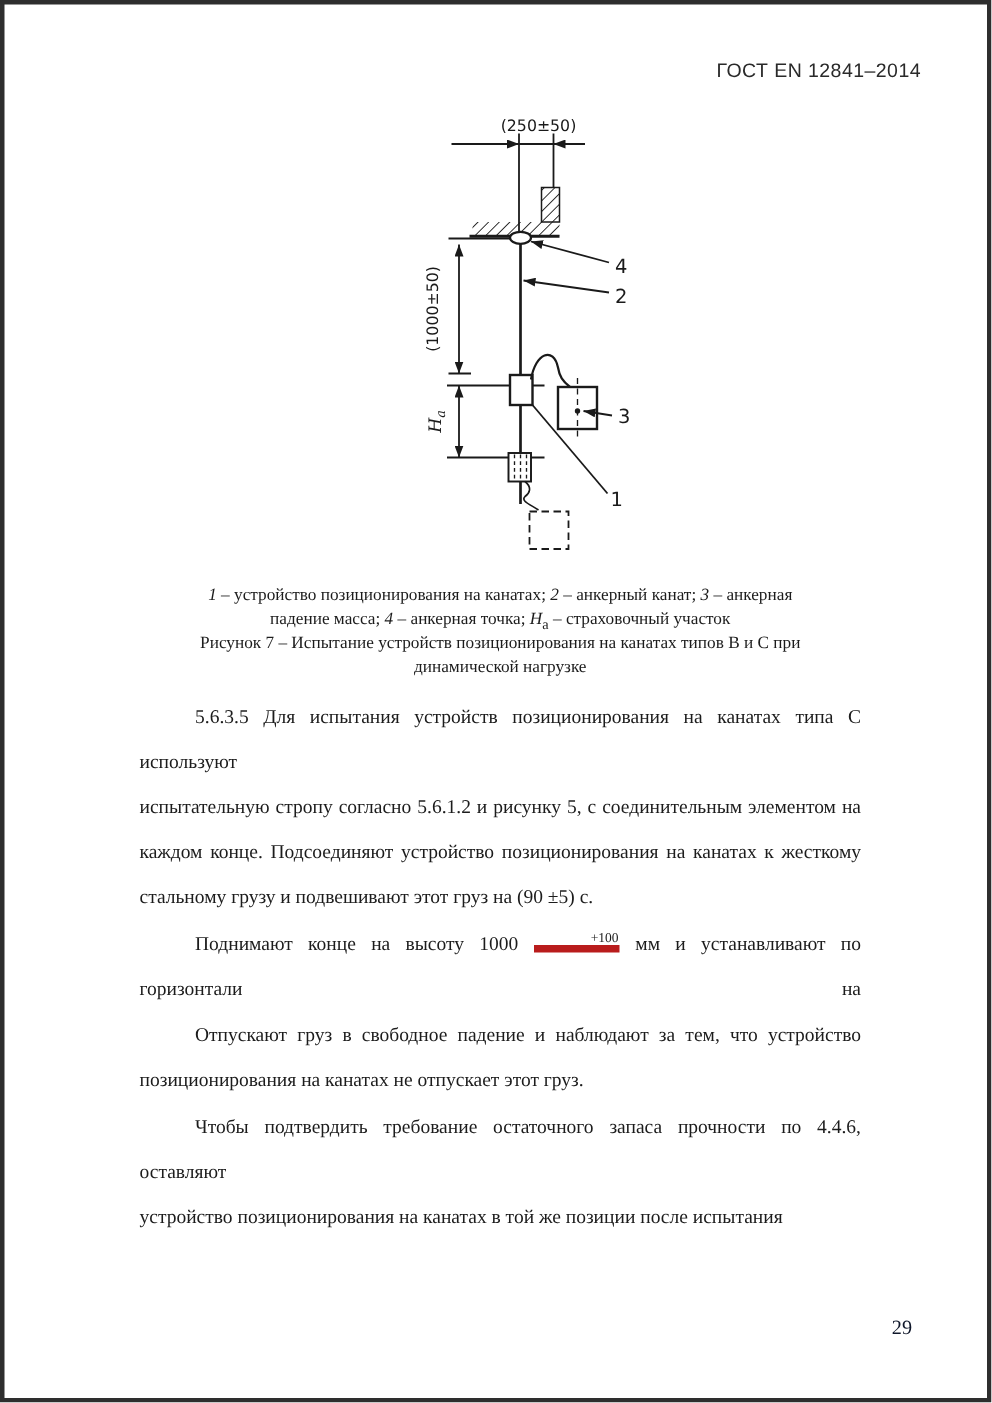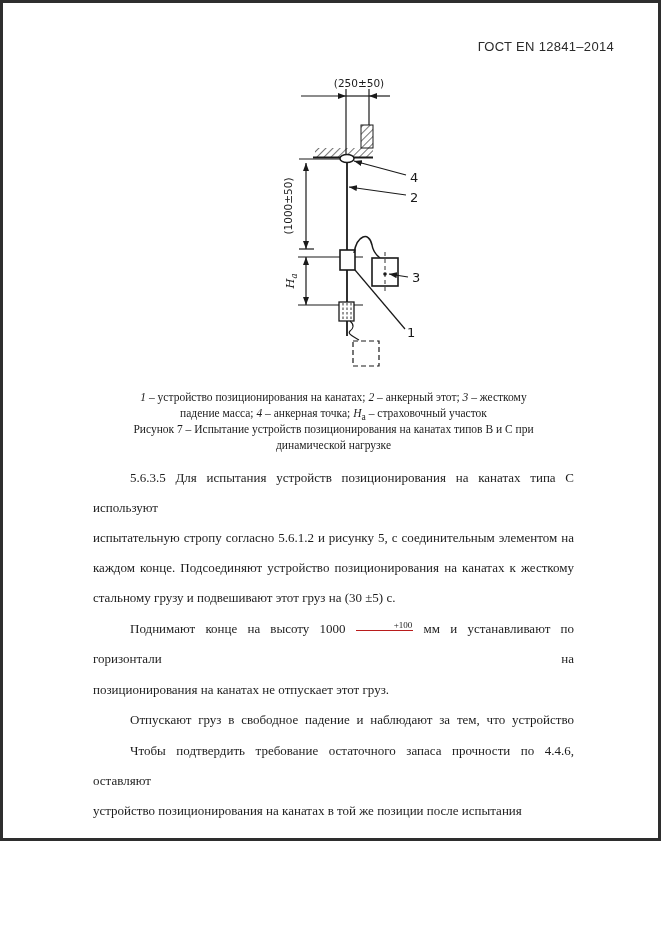--- a/index.html
+++ b/index.html
@@ -1,18 +1,18 @@
 <!DOCTYPE html>
 <html lang="ru"><head>
 <meta charset="utf-8">
 <style>
   html,body{margin:0;padding:0;background:#ffffff;}
   .page{
     position:relative;
-    width:661px;height:841px;
+    width:661px;height:935px;
     box-sizing:border-box;
     background:#ffffff;
     border:3px solid #2e2e2e;
     overflow:hidden;
     font-family:"Liberation Serif", serif;
     color:#1c1c1c;
   }
   .doc-header{
     position:absolute;top:36px;right:44px;
     font-family:"Liberation Sans", sans-serif;
@@ -30,21 +30,21 @@
   .bodytext{
     position:absolute;left:90px;top:460px;width:481px;
     font-size:13px;line-height:30px;color:#1c1c1c;
   }
   .para{margin:0 0 1px 0;}
   .ln{text-align:justify;text-align-last:justify;white-space:normal;}
   .ln.first{text-indent:37px;}
   .ln.last{text-align-last:left;}
   .sup{
     display:inline-block;vertical-align:5px;font-size:9px;line-height:10px;
-    border-bottom:1px solid #b91c1c;padding:0 1px;font-family:Liberation Serif, serif;
+    border-bottom:5px solid #b91c1c;padding:0 1px;font-family:Liberation Serif, serif;
   }
   .page-num{
     position:absolute;top:874px;right:50px;
     font-size:13.5px;color:#0f172a;
   }
 </style>
 </head>
 <body>
 
 <div class="page">
@@ -123,42 +123,42 @@
       <text x="19" y="140" text-anchor="middle" font-size="10.5" transform="rotate(-90 19 140)">(1000±50)</text>
       <text x="21" y="215" text-anchor="middle" font-size="11.5" font-style="italic" font-family="DejaVu Serif, serif" transform="rotate(-90 21 215)"><tspan>H</tspan><tspan dy="2.5" font-size="8.5">a</tspan></text>
       <text x="137" y="116" font-size="13">4</text>
       <text x="137" y="136" font-size="13">2</text>
       <text x="139" y="216" font-size="13">3</text>
       <text x="134" y="271" font-size="13">1</text>
     </g>
   </svg>
 
   <div class="fig-legend">
-    <div><i>1</i><span> – устройство позиционирования на канатах; </span><i>2</i><span> – анкерный этот; </span><i>3</i><span> – жесткому</span></div>
+    <div><i>1</i><span> – устройство позиционирования на канатах; </span><i>2</i><span> – анкерный канат; </span><i>3</i><span> – анкерная</span></div>
     <div><span>падение масса; </span><i>4</i><span> – анкерная точка; </span><i>H</i><sub>a</sub><span> – страховочный участок</span></div>
   </div>
 
   <div class="fig-caption">
     <div>Рисунок 7 – Испытание устройств позиционирования на канатах типов В и С при</div>
     <div>динамической нагрузке</div>
   </div>
 
   <div class="bodytext">
     <div class="para">
       <div class="ln first">5.6.3.5 Для испытания устройств позиционирования на канатах типа С используют</div>
       <div class="ln">испытательную стропу согласно 5.6.1.2 и рисунку 5, с соединительным элементом на</div>
       <div class="ln">каждом конце. Подсоединяют устройство позиционирования на канатах к жесткому</div>
-      <div class="ln last">стальному грузу и подвешивают этот груз на (30 ±5) с.</div>
+      <div class="ln last">стальному грузу и подвешивают этот груз на (90 ±5) с.</div>
     </div>
     <div class="para">
       <div class="ln first"><span>Поднимают конце на высоту 1000</span> <span class="sup">+100</span> <span>мм и устанавливают по горизонтали на</span></div>
     </div>
     <div class="para">
+      <div class="ln first">Отпускают груз в свободное падение и наблюдают за тем, что устройство</div>
       <div class="ln last">позиционирования на канатах не отпускает этот груз.</div>
-      <div class="ln first">Отпускают груз в свободное падение и наблюдают за тем, что устройство</div>
     </div>
     <div class="para">
       <div class="ln first">Чтобы подтвердить требование остаточного запаса прочности по 4.4.6, оставляют</div>
       <div class="ln last">устройство позиционирования на канатах в той же позиции после испытания</div>
     </div>
   </div>
 
   <div class="page-num">29</div>
 
 </div>

